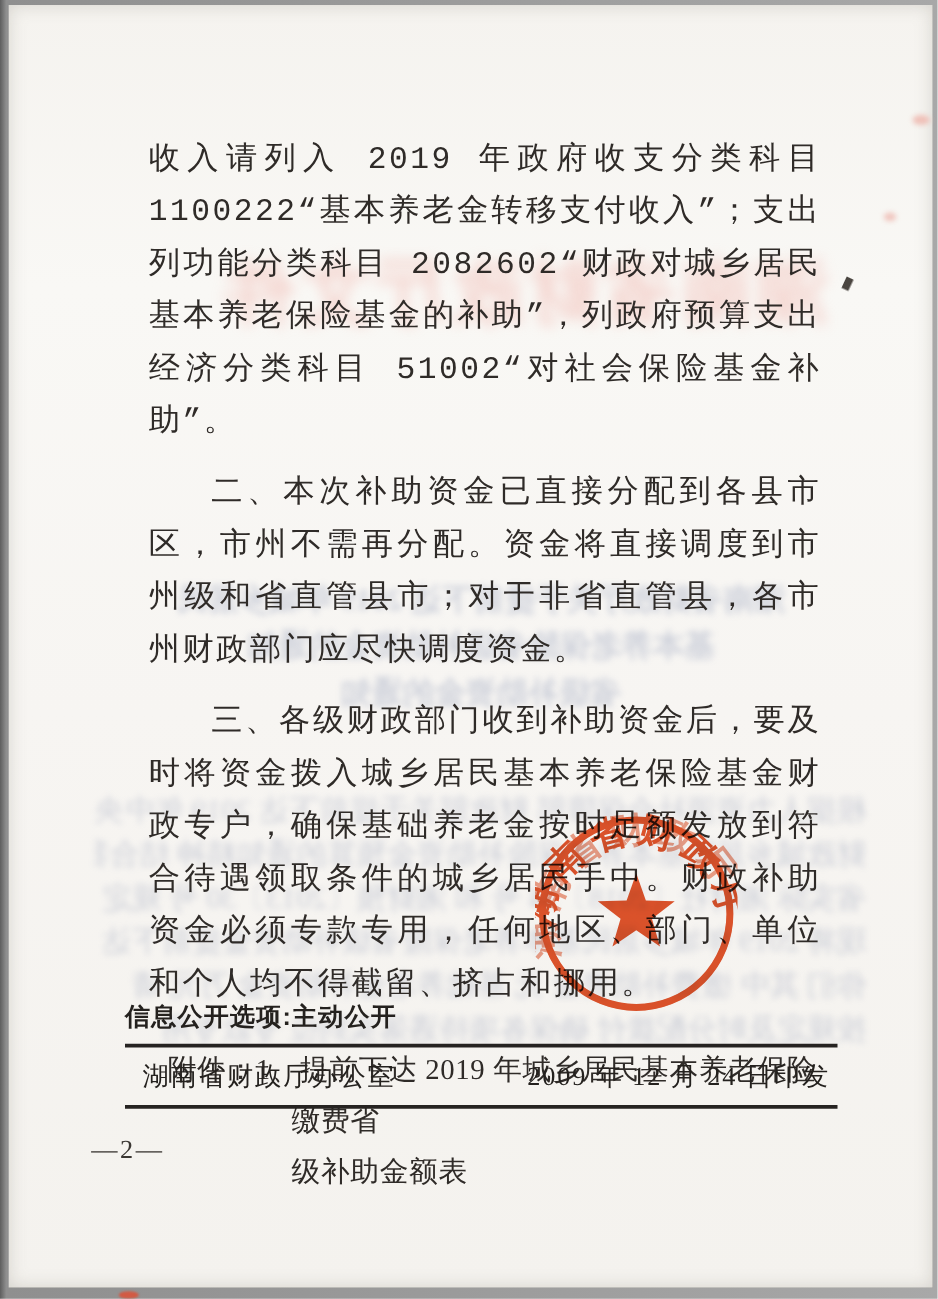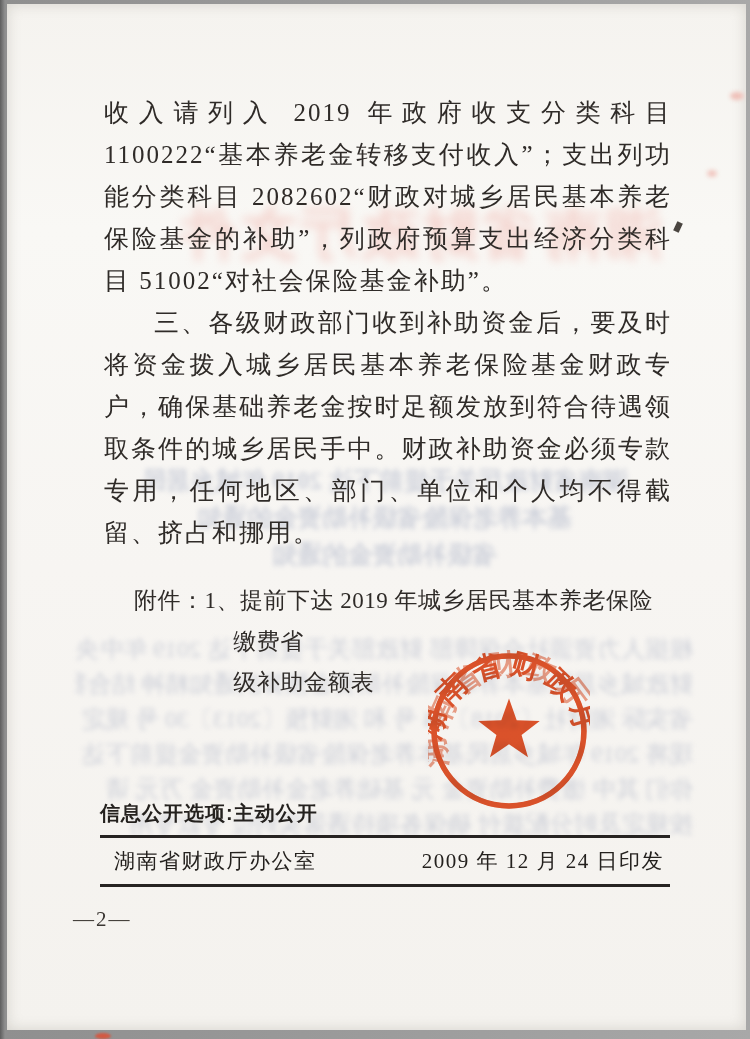--- a/index.html
+++ b/index.html
@@ -32,21 +32,21 @@
     font-size:24px;line-height:35px;
     color:#8d97b2;opacity:.38;filter:blur(2.5px);
   }
   .ghost-b div,.ghost-a div{white-space:nowrap;overflow:hidden;}
   
   .doc{
     position:absolute;left:97px;top:88px;width:568px;z-index:2;
     color:#2f2b28;font-size:25px;line-height:42px;
     letter-spacing:2px;text-align:justify;
   }
-  .para{margin:0;}
+  .para{margin:15px;font-family:Liberation Mono, monospace;}
   .para.indent{text-indent:2em;}
   .attachments{
     display:flex;margin-top:26px;margin-left:30px;
     font-size:23px;line-height:41px;letter-spacing:.5px;text-align:left;
   }
   .att-label{flex:0 0 auto;}
   .att-items{flex:1 1 auto;}
   .att-item{white-space:pre-line;padding-left:1.25em;text-indent:-1.25em;}
   
   .seal{
@@ -92,20 +92,21 @@
     <div>根据人力资源社会保障部 财政部关于提前下达 2019 年中央</div>
     <div>财政城乡居民基本养老保险补助资金预算的通知精神 结合我</div>
     <div>省实际 湘财社〔2018〕34 号 和 湘财预〔2013〕30 号 规定</div>
     <div>现将 2019 年城乡居民基本养老保险省级补助资金提前下达</div>
     <div>你们 其中 缴费补助资金 元 基础养老金补助资金 万元 请</div>
     <div>按规定及时分配拨付 确保各项待遇落实到位 专款专用</div>
   </div>
 
   <main class="doc">
     <p class="para">收入请列入 2019 年政府收支分类科目 1100222“基本养老金转移支付收入”；支出列功能分类科目 2082602“财政对城乡居民基本养老保险基金的补助”，列政府预算支出经济分类科目 51002“对社会保险基金补助”。</p>
+    <p class="para indent">二、本次补助资金已直接分配到各县市区，市州不需再分配。资金将直接调度到市州级和省直管县市；对于非省直管县，各市州财政部门应尽快调度资金。</p>
     <p class="para indent">三、各级财政部门收到补助资金后，要及时将资金拨入城乡居民基本养老保险基金财政专户，确保基础养老金按时足额发放到符合待遇领取条件的城乡居民手中。财政补助资金必须专款专用，任何地区、部门、单位和个人均不得截留、挤占和挪用。</p>
 
     <div class="attachments">
       <span class="att-label">附件：</span>
       <span class="att-items">
         <span class="att-item" style="display:block">1、提前下达 2019 年城乡居民基本养老保险缴费省
 级补助金额表</span>
       </span>
     </div>
 

